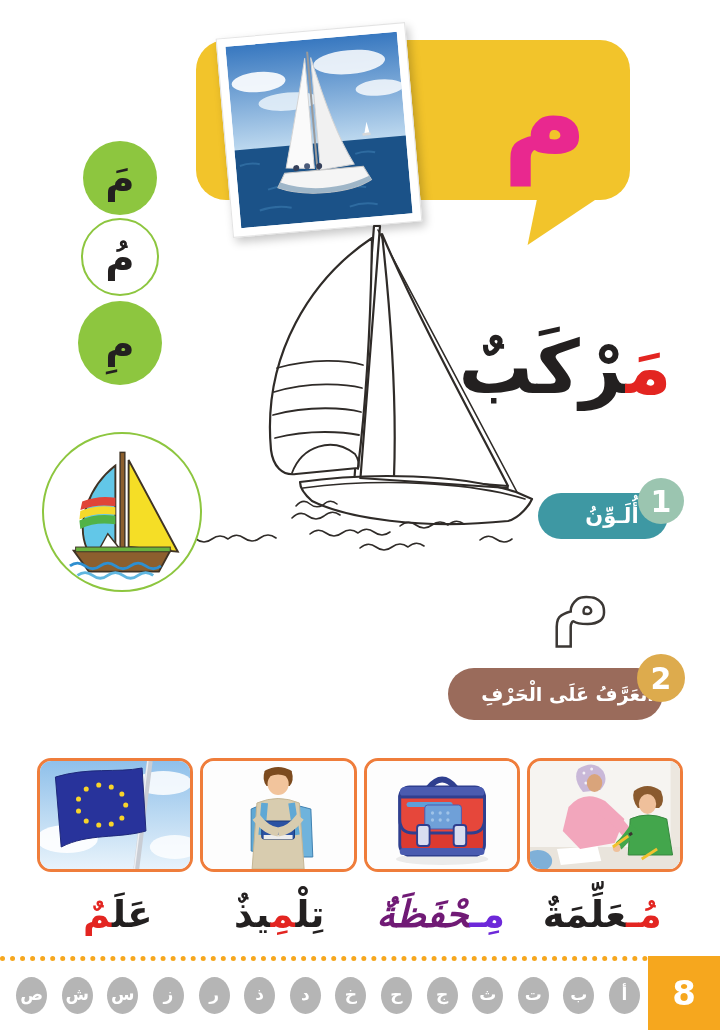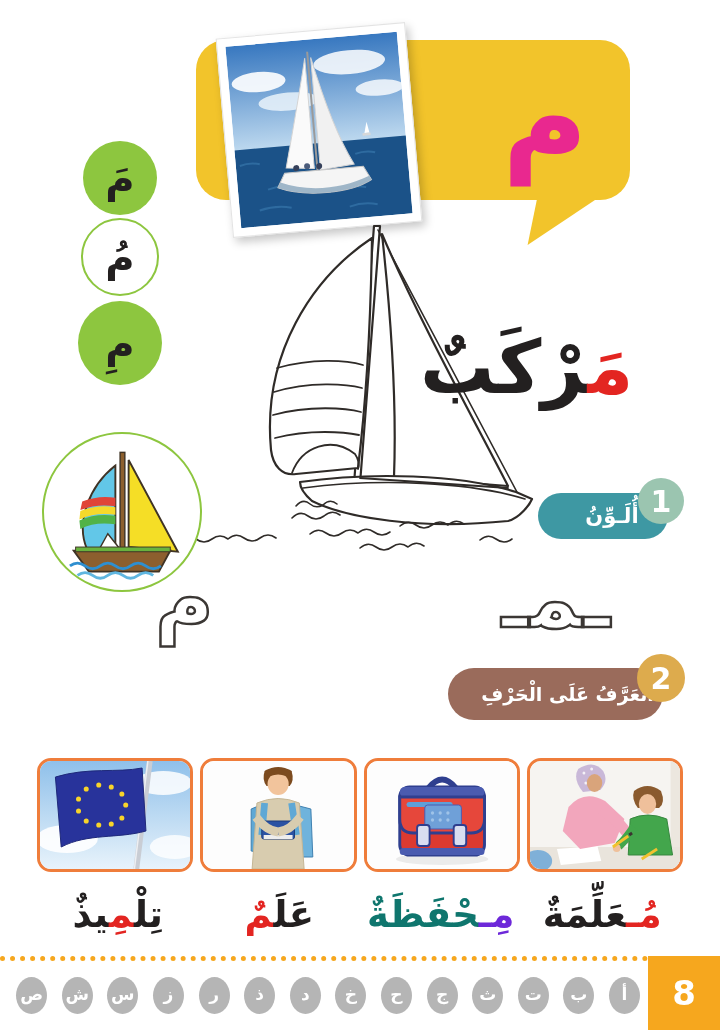--- a/index.html
+++ b/index.html
@@ -34,21 +34,21 @@
   .boat-circle { position:absolute; left:42px; top:432px; width:160px; height:160px;
             border-radius:50%; border:2px solid var(--green); background:#fff;
             display:flex; align-items:center; justify-content:center; }
   .boat-circle svg { width:142px; height:142px; }
 
   
   .lineart { position:absolute; left:60px; top:222px; width:500px; height:335px; }
 
   
   .main-word { position:absolute; right:10px; top:292px; width:290px; height:150px;
-            direction:rtl; text-align:left; font-size:74px; font-weight:bold;
+            direction:rtl; text-align:center; font-size:74px; font-weight:bold;
             line-height:150px; }
 
   
   .badge { position:absolute; }
   .badge .pill { position:absolute; display:flex; align-items:center; justify-content:center;
             color:#fff; font-weight:bold; direction:rtl; }
   .badge .num { position:absolute; border-radius:50%; display:flex; align-items:center;
             justify-content:center; color:#fff; font-weight:bold; }
   .badge1 { left:538px; top:478px; width:150px; height:64px; }
   .badge1 .pill { left:0; top:15px; width:130px; height:46px; border-radius:23px;
@@ -172,21 +172,20 @@
   </div>
 
   <div class="main-word"><span style="color: rgb(227, 37, 33);">مَ‍</span><span style="color: rgb(35, 32, 32);">‍رْكَبٌ</span></div>
 
   <div class="badge badge1">
     <span class="pill">أُلَـوِّنُ</span>
     <span class="num">1</span>
   </div>
 
   <div class="outline-row">
-    <span class="outline-letter">ـمـ</span>
     <span class="outline-letter">م</span>
   </div>
 
   <div class="badge badge2">
     <span class="pill">أَتَعَرَّفُ عَلَى الْحَرْفِ</span>
     <span class="num">2</span>
   </div>
 
   <div class="cards">
     <div class="card">
@@ -281,23 +280,23 @@
         <circle cx="90" cy="87" r="4" fill="#EFC09B"></circle>
         <line x1="86" y1="86" x2="102" y2="75" stroke="#F2C12E" stroke-width="3"></line>
         <line x1="103" y1="74" x2="106" y2="72" stroke="#3B3430" stroke-width="3"></line>
         <line x1="116" y1="98" x2="132" y2="88" stroke="#F2C12E" stroke-width="3"></line>
         <ellipse cx="8" cy="100" rx="15" ry="11" fill="#7FB0D8"></ellipse>
       </svg>
     </div>
   </div>
 
   <div class="words">
+    <div class="word"><span style="color: rgb(35, 32, 32);">عَلَ‍</span><span style="color: rgb(227, 37, 33);">‍مٌ</span></div>
     <div class="word"><span style="color: rgb(35, 32, 32);">تِلْ‍</span><span style="color: rgb(227, 37, 33);">‍مِ‍</span><span style="color: rgb(35, 32, 32);">‍يذٌ</span></div>
-    <div class="word"><span style="color: rgb(35, 32, 32);">عَلَ‍</span><span style="color: rgb(227, 37, 33);">‍مٌ</span></div>
-    <div class="word"><span style="color: #6d28d9;">مِـ‍</span><span style="color: #0f766e;">‍حْفَظَةٌ</span></div>
+    <div class="word"><span style="color: #6d28d9;">مِـ‍</span><span style="color: #701a75; font-style: italic;">‍حْفَظَةٌ</span></div>
     <div class="word"><span style="color: rgb(227, 37, 33); margin-top: 12px;">مُـ‍</span><span style="color: rgb(35, 32, 32);">‍عَلِّمَةٌ</span></div>
   </div>
 
   <div class="dots-line"></div>
   <div class="alpha-strip">
     <span class="alpha">أ</span>
     <span class="alpha">ب</span>
     <span class="alpha">ت</span>
     <span class="alpha">ث</span>
     <span class="alpha">ج</span>

